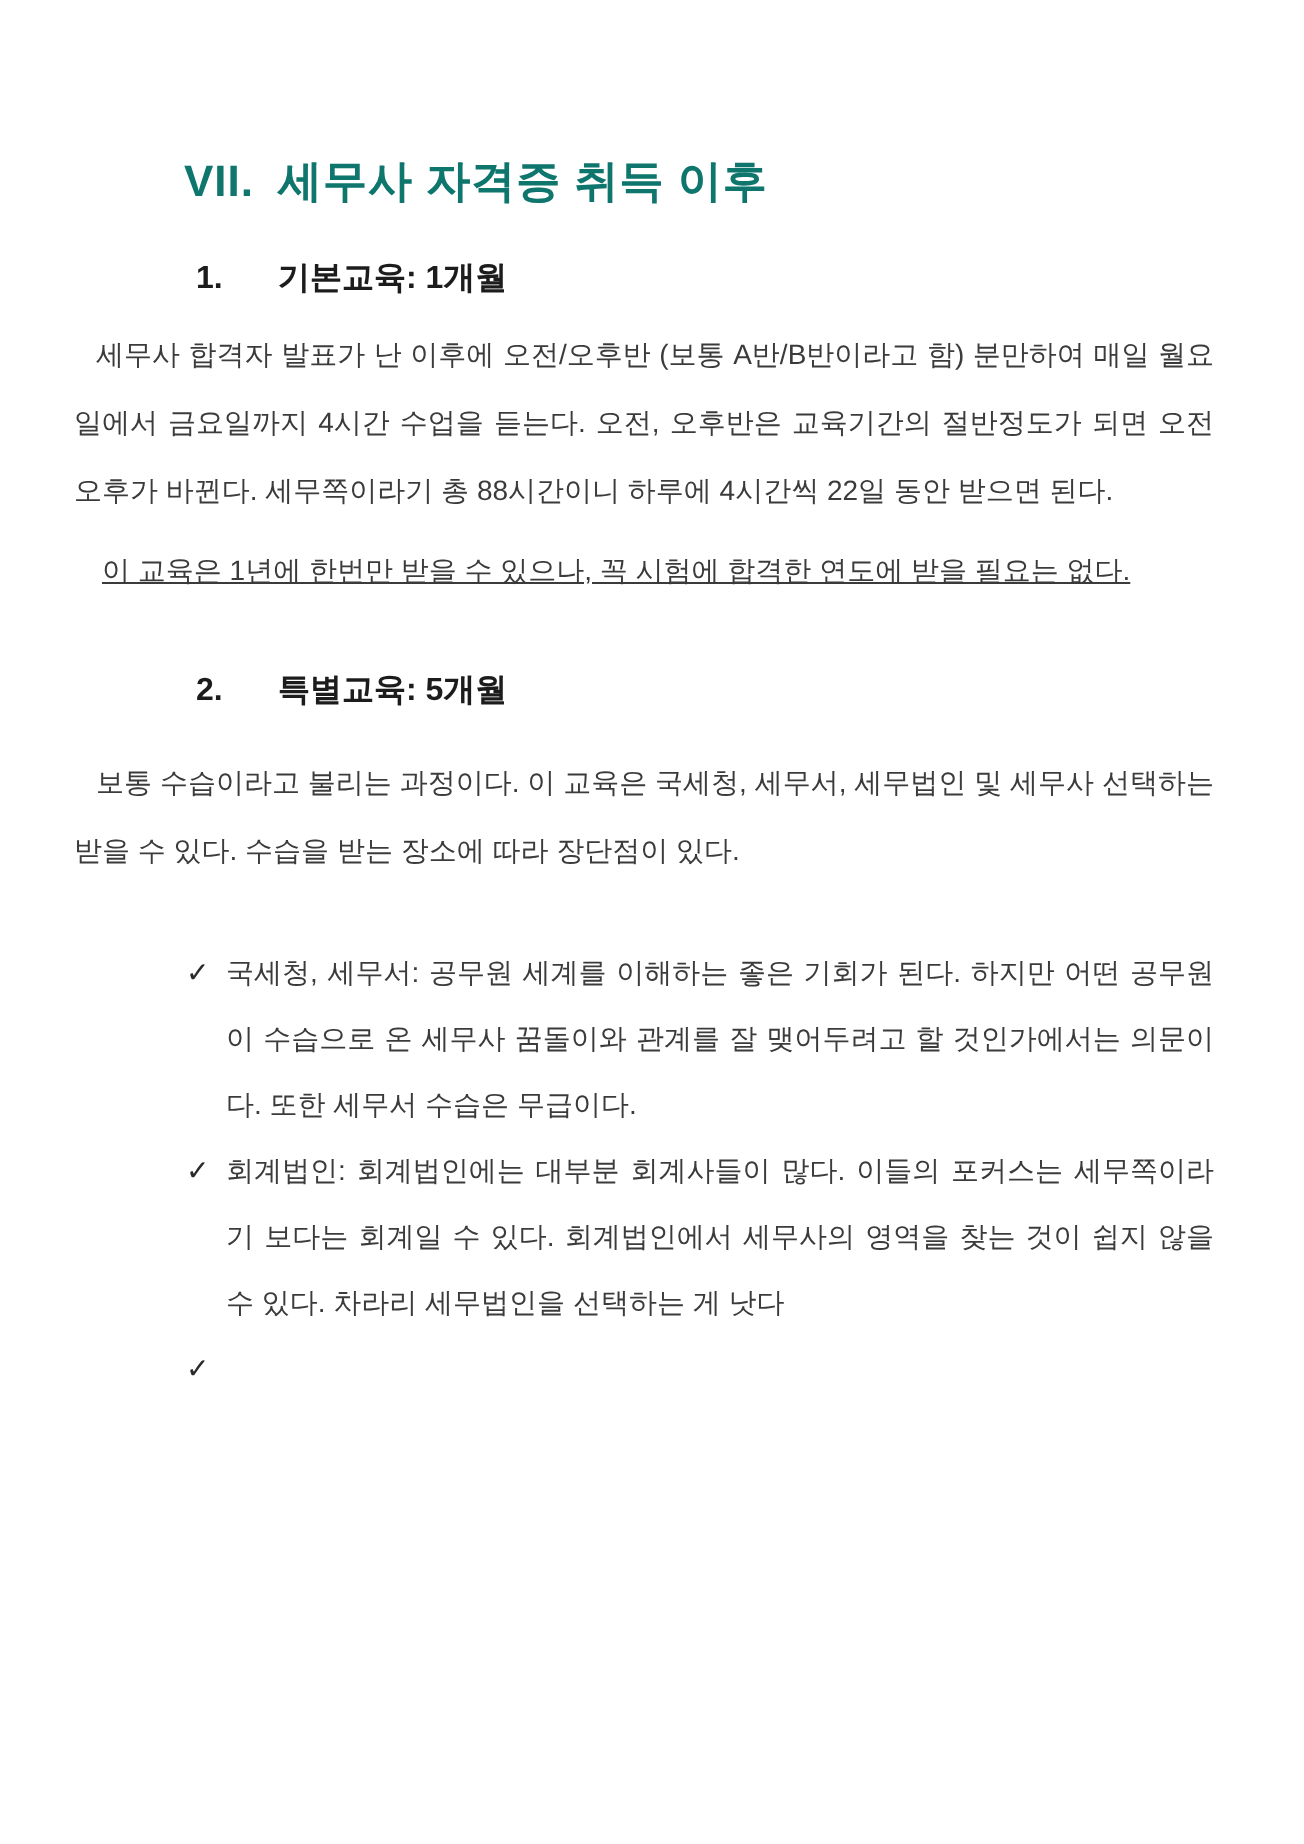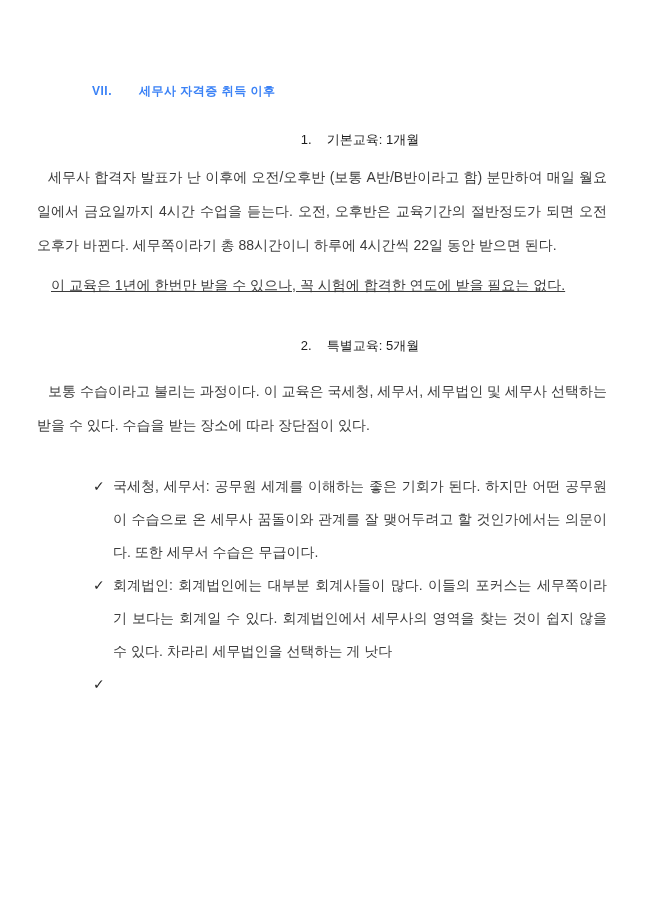--- a/index.html
+++ b/index.html
@@ -11,30 +11,29 @@
   }
   .page {
     position: relative;
     width: 652px; height: 922px;
     box-sizing: border-box;
     padding: 0 45px 0 37px;
     background: #ffffff;
   }
   .title {
     margin: 78px 0 12px 55px;
-    font-size: 12px; font-weight: 700; color: #3b82f6;
+    font-size: 22px; font-weight: 700; color: #0f766e;
     line-height: 26px;
     letter-spacing: 0.5px;
   }
   .title .t-num { display: inline-block; width: 47px; }
   .sec-heading {
     margin: 24px 0 0 61px;
-    font-size: 13px; font-weight: 400; color: #1c1c1c;
+    font-size: 16px; font-weight: 700; color: #1c1c1c;
     line-height: 24px;
-    text-align: center;
   }
   .sec-heading.second { margin-top: 32px; }
   .sec-heading .h-num { display: inline-block; width: 41px; }
   p.body {
     margin: 8px 0 0 0;
     font-size: 14px; line-height: 34px;
     text-align: justify; text-align-last: left;
     word-break: normal;
   }
   p.body.ind { text-indent: 11px; }

